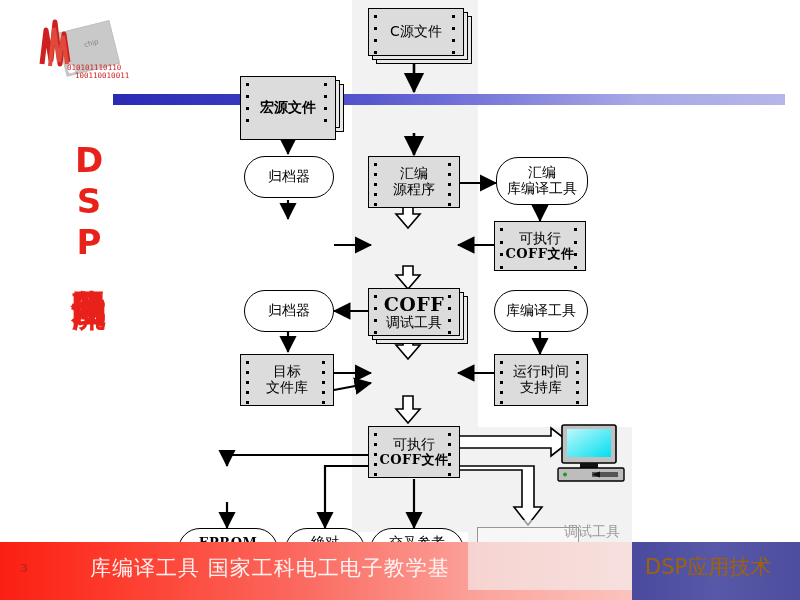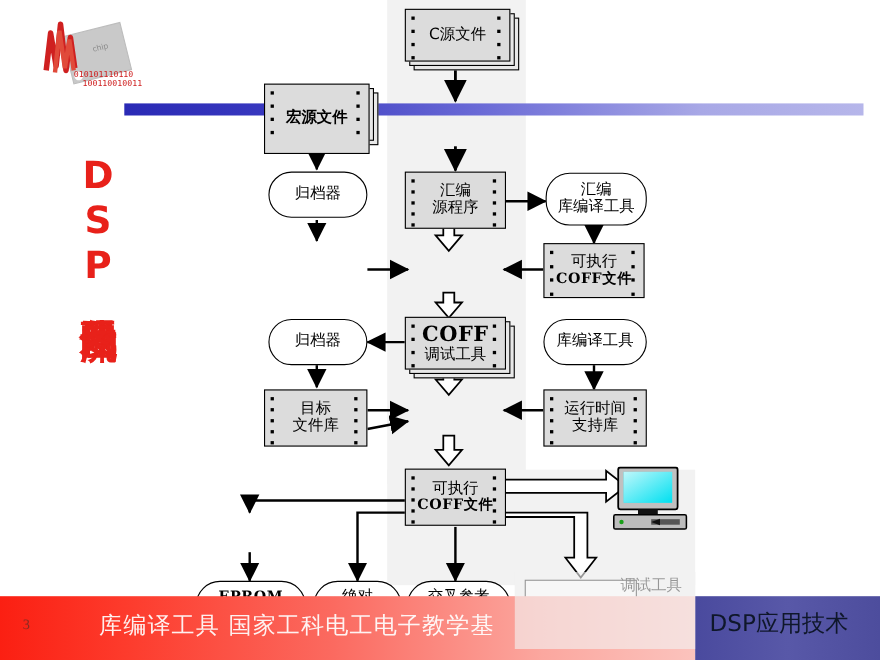--- a/index.html
+++ b/index.html
@@ -50,21 +50,21 @@
     font-family:"Liberation Serif","DejaVu Serif",serif;
   }
   .footer-center{
     position:absolute;left:90px;top:554px;width:560px;
     color:#ffffff;font-size:21px;letter-spacing:1px;
     font-family:"DejaVu Sans","Liberation Sans",sans-serif;
     opacity:.92;white-space:nowrap;
   }
   .footer-right{
     position:absolute;left:645px;top:553px;
-    color:#0f172a;font-size:21px;white-space:nowrap;
+    color:#a16207;font-size:21px;white-space:nowrap;
     font-family:"DejaVu Sans","Liberation Sans",sans-serif;
   }
 
   
   .vtitle{
     position:absolute;left:60px;top:140px;width:46px;
     color:#e8211a;font-size:34px;line-height:1.02;
     font-weight:bold;
     writing-mode:vertical-rl;
     text-orientation:upright;

